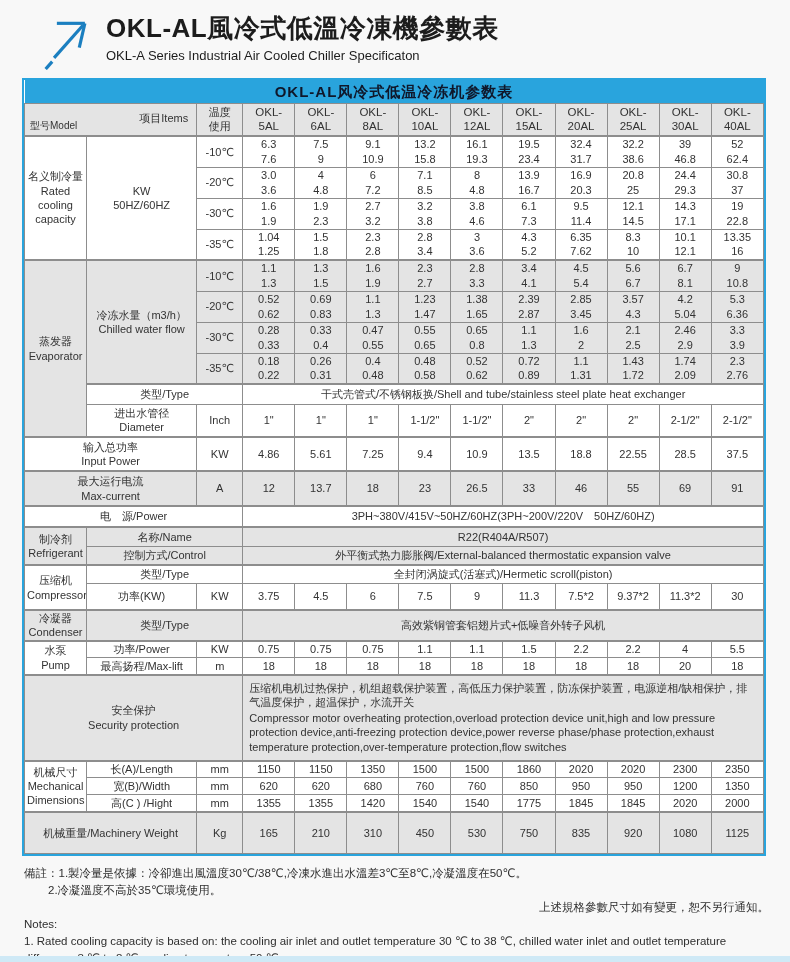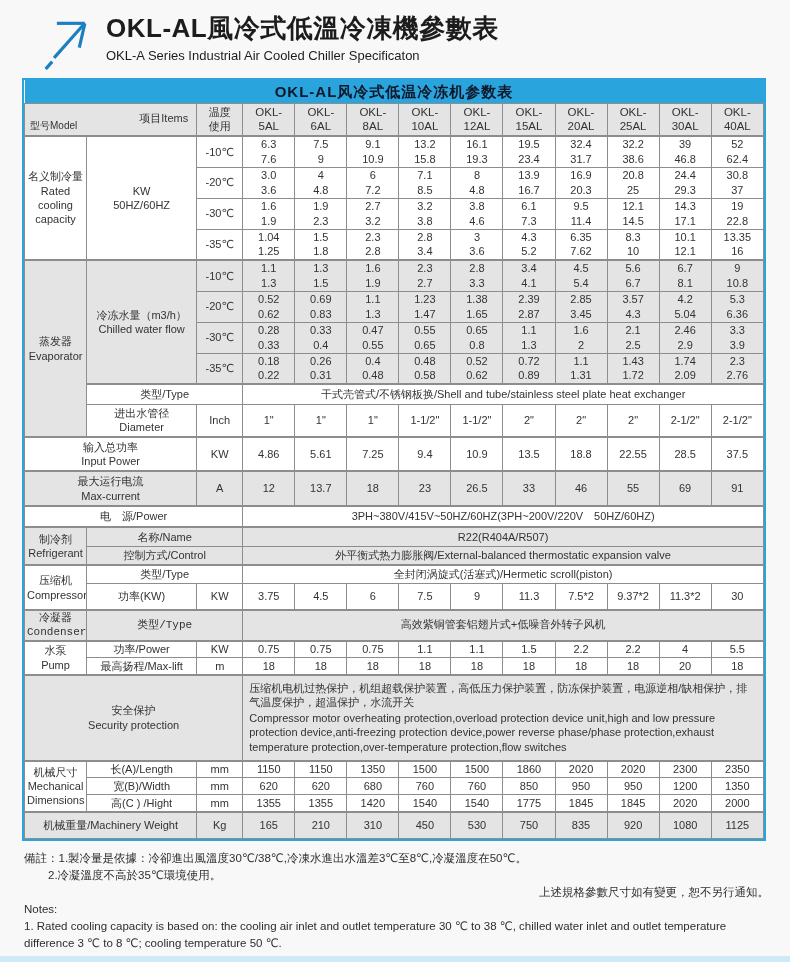--- a/index.html
+++ b/index.html
@@ -32,25 +32,25 @@
   tr.hdr { height:33px; }
   tr.r-dual { height:31px; }
   tr.r-type { height:20px; }
   tr.r-diam { height:33px; }
   tr.r-in { height:34px; }
   tr.r-cur { height:35px; }
   tr.r-pow { height:21px; }
   tr.r-name, tr.r-ctl { height:19px; }
   tr.r-ctype { height:18px; }
   tr.r-cpow { height:27px; }
-  tr.r-cond { height:28px;font-family:Liberation Mono, monospace; }
+  tr.r-cond { height:28px; }
   tr.r-pump { height:17px; }
   tr.r-sec { height:86px; }
   tr.r-mech { height:17px; }
-  tr.r-wt { height:27px; }
+  tr.r-wt { height:42px; }
 
   .mh div { line-height:14.5px; font-size:11.5px; }
 
   
   .corner { position:relative; padding:0;
     background-image:linear-gradient(to bottom right, transparent calc(50% - 0.6px), #8d8d8d calc(50% - 0.6px), #8d8d8d calc(50% + 0.6px), transparent calc(50% + 0.6px));
   }
   tr.gray td.corner { background-color:#e4e4e4; }
   .c-model { position:absolute; left:5px; bottom:3px; font-size:10px; }
   .c-items { position:absolute; right:8px; top:7px; font-size:11px; }

